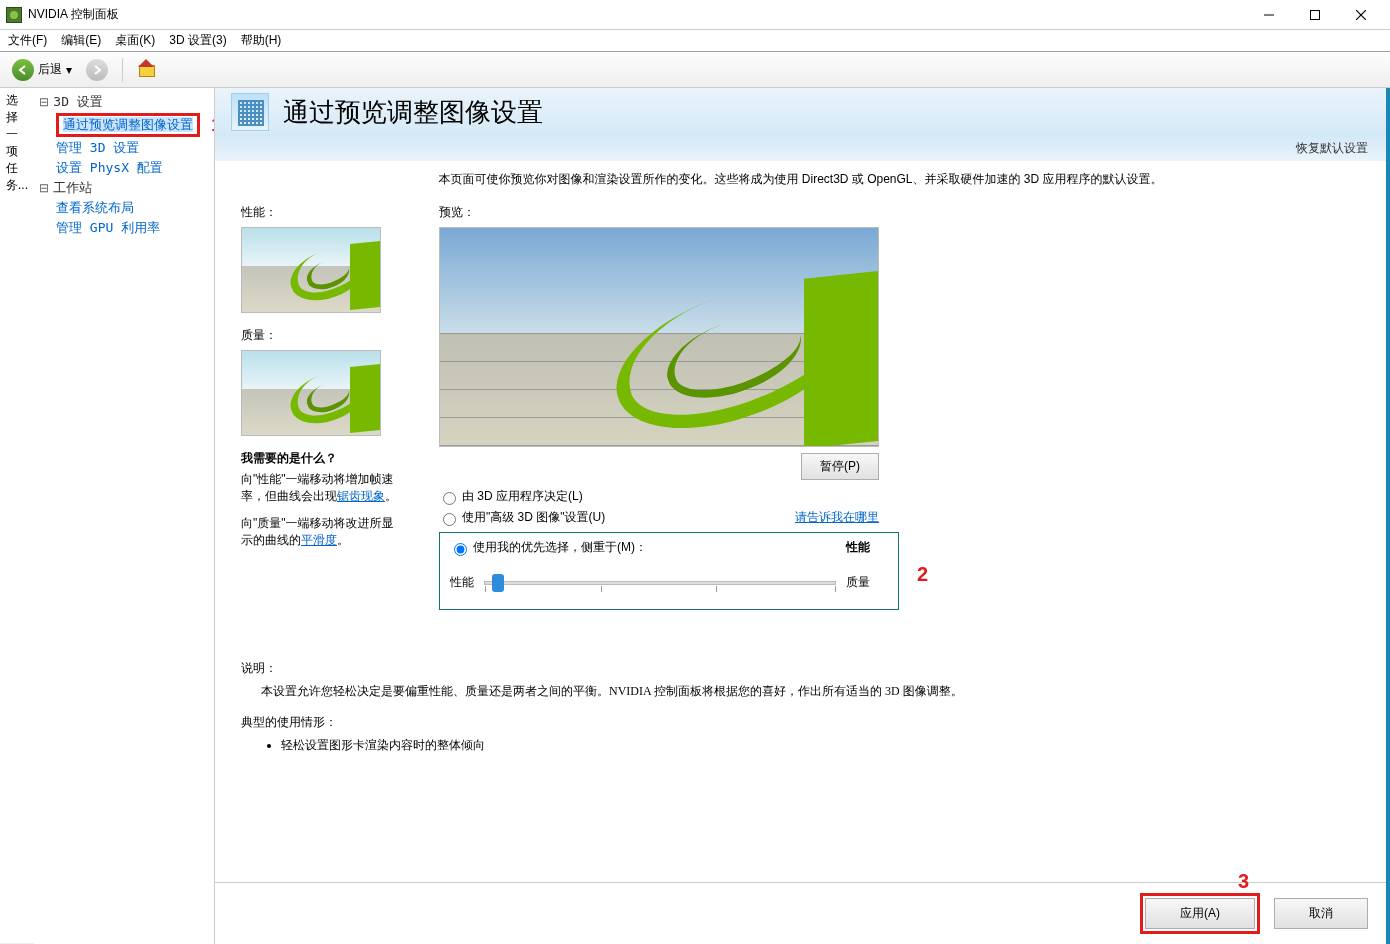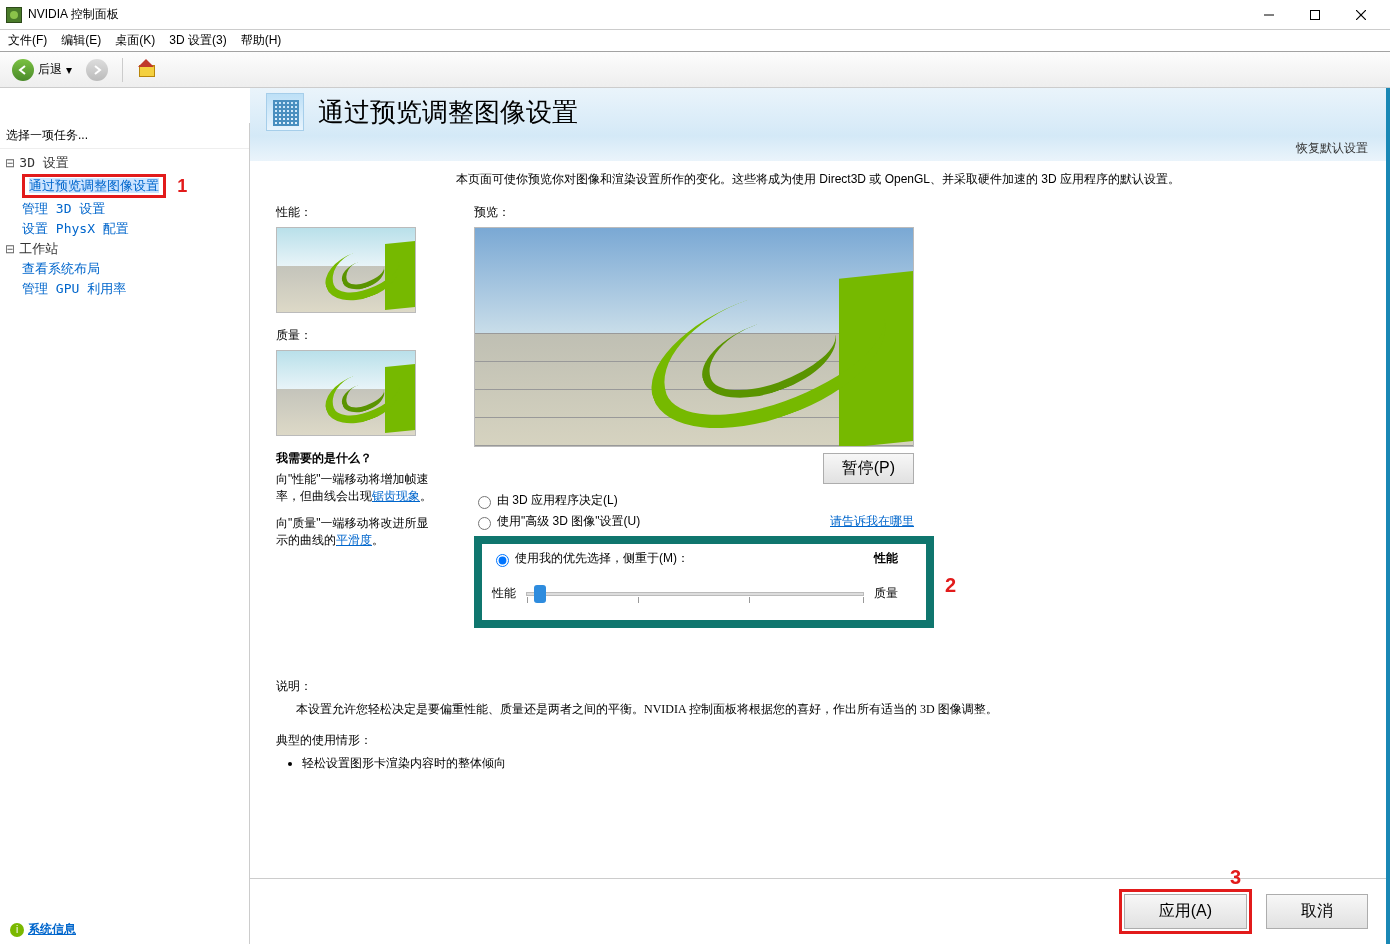--- a/index.html
+++ b/index.html
@@ -23,21 +23,21 @@
     .nav-circle { width:22px; height:22px; border-radius:50%; background: linear-gradient(#7ac142,#4a8a2a); display:flex; align-items:center; justify-content:center; color:#fff; font-size:14px;}
     .tb-sep { width:1px; height:24px; background:#ccc; margin:0 4px;}
     .home-icon { width:18px; height:18px; position:relative; }
     .home-icon::before { content:""; position:absolute; top:4px; left:2px; width:14px; height:10px; background:#f4d03f; border:1px solid #b8860b;}
     .home-icon::after { content:""; position:absolute; top:-2px; left:1px; width:0; height:0; border-left:8px solid transparent; border-right:8px solid transparent; border-bottom:8px solid #c0392b;}
     
     
     .main { display: flex; height: calc(944px - 30px - 22px - 36px); }
     
     
-    .sidebar { width: 250px; border-right: 1px solid #ccc; display:flex; flex-direction:column; overflow:auto;margin-top:35px; }
+    .sidebar { width: 215px; border-right: 1px solid #ccc; display:flex; overflow:auto; }
     .tree-label { padding: 4px 6px; border-bottom: 1px solid #eee; background:#fff;}
     .tree { padding: 4px 4px; flex:1; color: #333; }
     .tree-node { padding: 1px 0 1px 0; white-space:nowrap; }
     .tree-node .exp { display:inline-block; width:12px; text-align:center; color:#666; cursor:pointer; }
     .tree-node .lbl { color:#0066cc; cursor:pointer; font-family: "SimSun","NSimSun",monospace; font-size:13px;}
     .tree-node .lbl.plain { color:#333; }
     .tree-children { margin-left: 18px; }
     .tree-node.selected .lbl { background:#cce4ff; }
     .annot-box1 { border: 3px solid #e21b1b; padding: 0 4px; display:inline-block; }
     .annot-num { color:#e21b1b; font-size:18px; font-weight:bold; margin-left:8px; vertical-align:middle;}
@@ -62,45 +62,45 @@
     .section-label { margin-bottom: 6px; }
     .thumb { width: 140px; height: 86px; border:1px solid #bbb; background: linear-gradient(#b9e0ea 0%, #e8f4f8 45%, #c4c4bb 45%, #ddd9c7 100%); position:relative; overflow:hidden; margin-bottom:14px;}
     .nv-logo-s { position:absolute; left:28px; top:6px; width:80px; height:62px; }
     
     .right-col { flex:1; }
     .preview { width: 440px; height: 220px; border:1px solid #bbb; background: linear-gradient(#7aa8d4 0%, #c8dde9 48%, #bfbfb3 48%, #d6d3c0 100%); position:relative; overflow:hidden;}
     .floor-grid { position:absolute; bottom:0; left:0; right:0; height:52%; background-image: linear-gradient(#999 1px, transparent 1px); background-size: 100% 28px;}
     .nv-logo-l { position:absolute; left:110px; top:24px; width:220px; height:150px;}
     
     .pause-row { text-align:right; margin-top:6px; width:440px;}
-    .btn { border:1px solid #adadad; background:linear-gradient(#f7f7f7,#e1e1e1); padding: 4px 18px; cursor:pointer; font-family:inherit; font-size:16px;}
+    .btn { border:1px solid #adadad; background:linear-gradient(#f7f7f7,#e1e1e1); padding: 4px 18px; cursor:pointer; font-family:inherit; font-size:12px;}
     
     .help-box { margin-top: 8px; font-size:12px;}
     .help-box strong { display:block; margin-bottom:4px;}
     .help-box a { color:#0066cc; text-decoration:underline;}
     
     .radio-group { margin-top: 6px; width: 440px;}
     .radio-row { display:flex; align-items:flex-end; gap:6px; padding: 2px 0;}
     .radio-row input { margin-left:4px;}
     .tell-link { margin-left:auto; color:#0066cc; text-decoration:underline; cursor:pointer; }
     
-    .annot-box2 { border:8px solid #0f766e; padding: 6px 28px 18px 10px; margin-top:4px; width:460px; position:relative;}
+    .annot-box2 { border:1px solid #0f766e; padding: 6px 28px 18px 10px; margin-top:4px; width:460px; position:relative;}
     .slider-header { display:flex; justify-content:space-between; align-items:center;}
     .slider-header .perf-lbl { font-weight:bold; }
     .slider-row { display:flex; align-items:center; gap:10px; margin-top:18px;}
     .slider-track { flex:1; height:4px; background:#ddd; border:1px solid #bbb; position:relative;}
     .slider-thumb { position:absolute; top:-8px; left:2%; width:12px; height:18px; background:#2e8cde; border-radius:3px;}
     .slider-ticks { position:absolute; bottom:-8px; left:0; right:0; height:6px; }
     .slider-ticks span{position:absolute; width:1px; height:6px; background:#999;}
     .annot-num2 { position:absolute; right:-30px; top:40%; color:#e21b1b; font-size:20px; font-weight:bold;}
     
     .desc-block { margin-top: 50px; font-size:12px;}
     .desc-block .hd { margin-bottom:6px;}
     .desc-block .txt { margin-left: 20px; margin-bottom:14px;font-family:Liberation Serif, serif;}
-    .desc-block ul { margin-left: 26px;}
+    .desc-block ul { margin-left: 40px;}
     
     .footer-btns { border-top:1px solid #ccc; padding: 10px 18px; display:flex; justify-content:flex-end; gap:14px; align-items:center;}
     .footer-btns .btn { padding: 6px 34px;}
     .annot-box3 { border:3px solid #e21b1b; padding:2px; display:inline-block; position:relative;}
     .annot-num3 { color:#e21b1b; font-size:20px; font-weight:bold; position:absolute; top:-26px; right:8px;}
     
     
     .nv-eye { position:relative; width:100%; height:100%;}
     .nv-eye .slab { position:absolute; right:0; top:8%; width:42%; height:78%; background:#76b900; transform: skewY(-6deg);}
     .nv-eye .ring { position:absolute; left:14%; top:20%; width:56%; height:56%; border: solid #76b900; border-width: 0 0 14px 14px; border-radius: 50% 0 50% 50%; transform: rotate(-20deg);}

